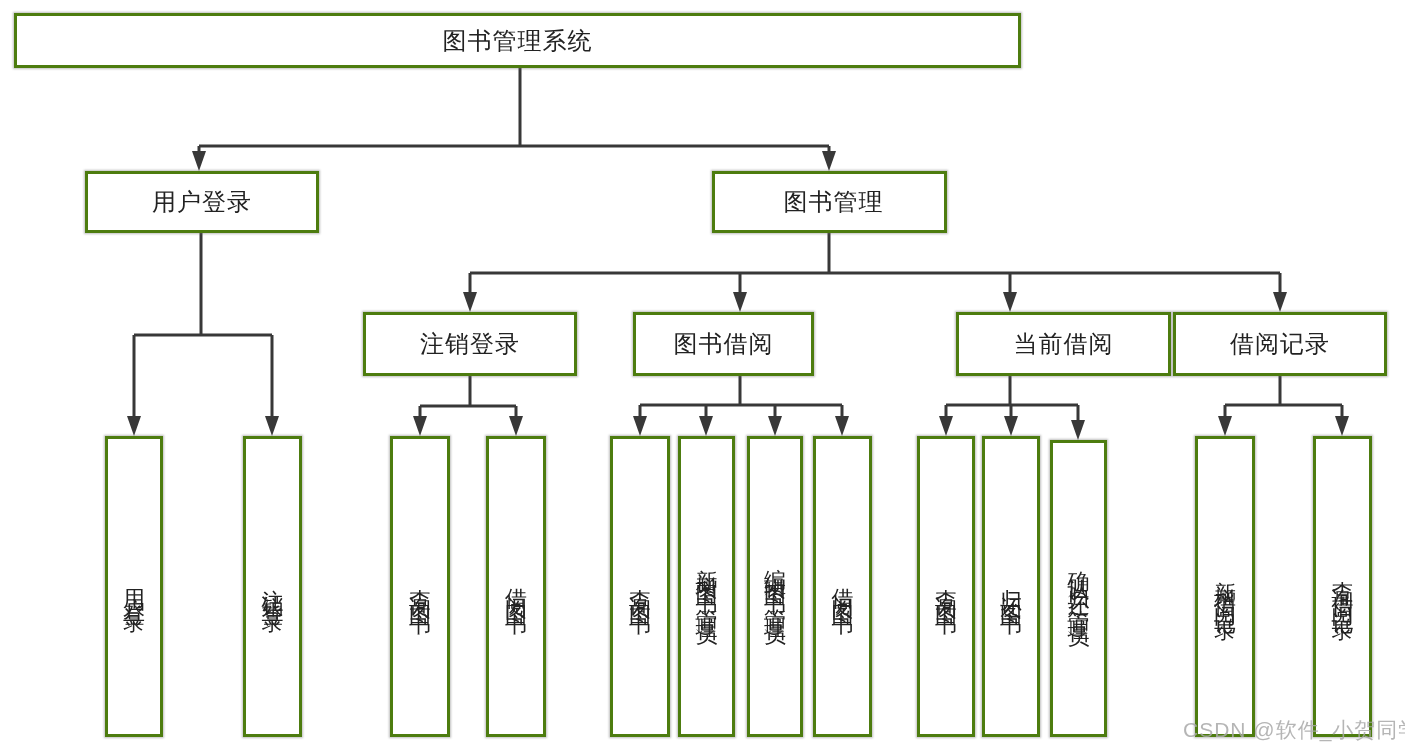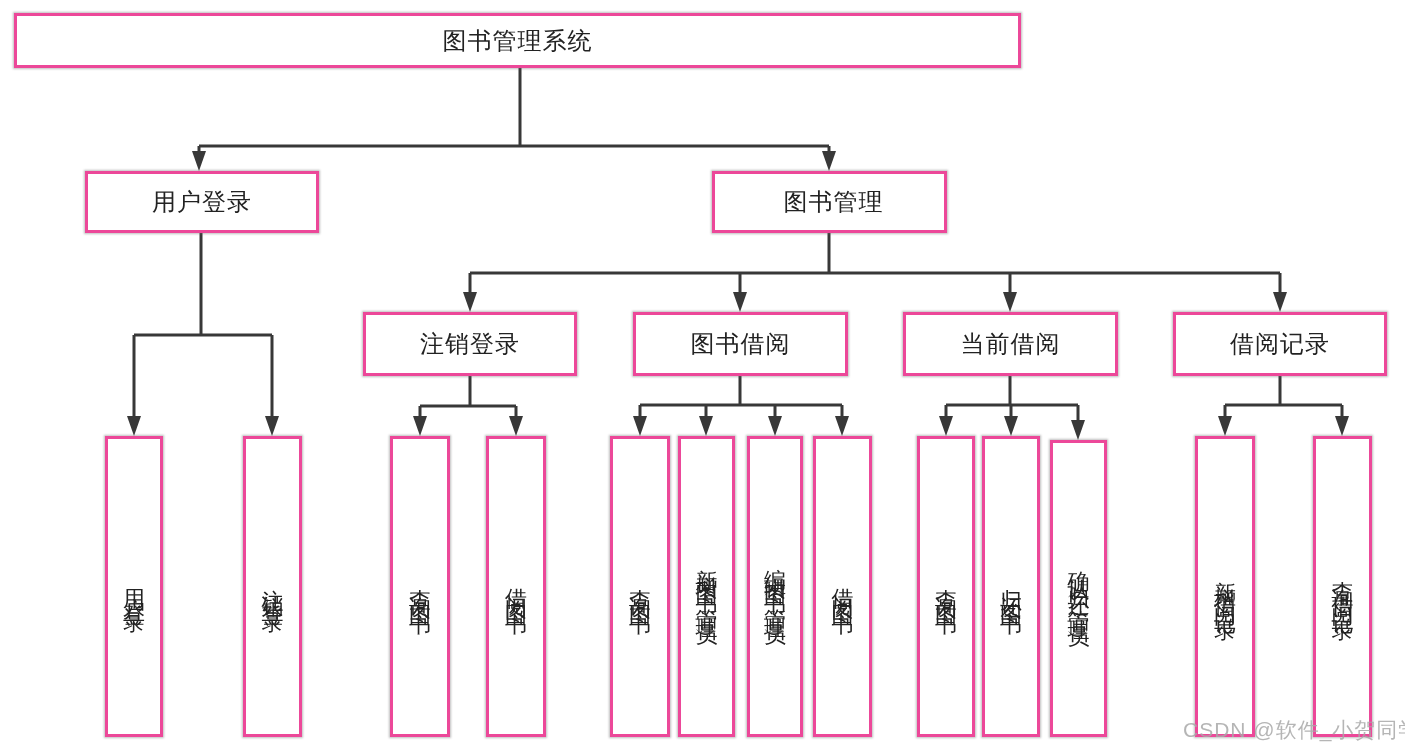--- a/index.html
+++ b/index.html
@@ -10,21 +10,21 @@
     background: #ffffff;
     font-family: "Liberation Sans", sans-serif;
     color: #222222;
     overflow: hidden;
   }
   .connectors { position: absolute; left: 0; top: 0; z-index: 1; }
   .node {
     position: absolute;
     box-sizing: border-box;
     background: #ffffff;
-    border: 3px solid #ec4899;
+    border: 3px solid #4d7c0f;
     box-shadow: 0 0 2px 1px rgba(110,110,110,0.45);
     display: flex;
     align-items: center;
     justify-content: center;
     z-index: 2;
   }
   .hnode { font-size: 24px; letter-spacing: 1px; }
   .vnode span {
     writing-mode: vertical-rl;
     text-orientation: mixed;
@@ -32,22 +32,22 @@
     letter-spacing: 8px;
     line-height: 1;
   }
   
   .n-root  { left: 14px;  top: 13px;  width: 1007px; height: 55px; }
   
   .n-login { left: 85px;  top: 171px; width: 234px; height: 62px; }
   .n-mgmt  { left: 712px; top: 171px; width: 235px; height: 62px; padding-left: 8px; }
   
   .n-l3a { left: 363px;  top: 312px; width: 214px; height: 64px; }
-  .n-l3b { left: 633px;  top: 312px; width: 215px; height: 64px; }
-  .n-l3c { left: 903px;  top: 312px; width: 215px; height: 64px; }
+  .n-l3b { left: 633px;  top: 312px; width: 181px; height: 64px; }
+  .n-l3c { left: 956px;  top: 312px; width: 215px; height: 64px; }
   .n-l3d { left: 1173px; top: 312px; width: 214px; height: 64px; }
   
   .n-g1a { left: 105px;  top: 436px; width: 58px; height: 301px; }
   .n-g1b { left: 243px;  top: 436px; width: 59px; height: 301px; }
   .n-g2a { left: 390px;  top: 436px; width: 60px; height: 301px; }
   .n-g2b { left: 486px;  top: 436px; width: 60px; height: 301px; }
   .n-g3a { left: 610px;  top: 436px; width: 60px; height: 301px; }
   .n-g3b { left: 678px;  top: 436px; width: 57px; height: 301px; }
   .n-g3c { left: 747px;  top: 436px; width: 56px; height: 301px; }
   .n-g3d { left: 813px;  top: 436px; width: 59px; height: 301px; }

